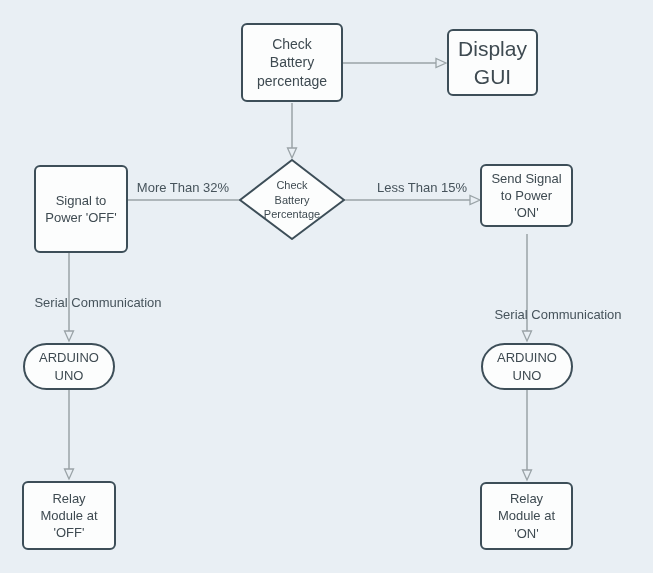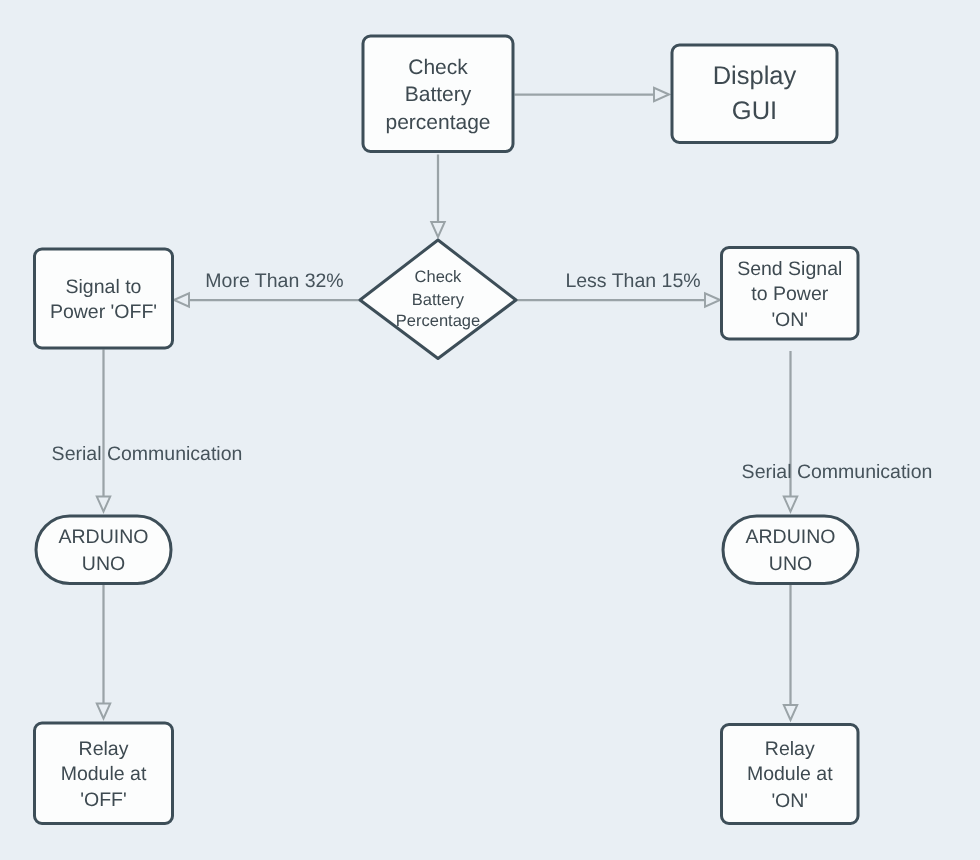--- a/index.html
+++ b/index.html
@@ -30,22 +30,22 @@
     display: flex;
     align-items: center;
     justify-content: center;
     text-align: center;
     color: #3e4a51;
     font-size: 13px;
     line-height: 1.32;
     white-space: pre-line;
   }
   .n-check-battery { left: 241px; top: 23px;  width: 102px; height: 79px; font-size: 14px; }
-  .n-display-gui   { left: 447px; top: 29px;  width: 112px;  height: 67px; font-size: 17px; }
-  .n-signal-off    { left: 22px;  top: 165px; width: 94px;  height: 68px; }
+  .n-display-gui   { left: 447px; top: 29px;  width: 91px;  height: 67px; font-size: 21px; }
+  .n-signal-off    { left: 34px;  top: 165px; width: 94px;  height: 88px; }
   .n-send-on       { left: 480px; top: 164px; width: 93px;  height: 63px; }
   .n-arduino-left  { left: 23px;  top: 343px; width: 92px;  height: 47px; border-radius: 24px; }
   .n-arduino-right { left: 481px; top: 343px; width: 92px;  height: 47px; border-radius: 24px; }
   .n-relay-off     { left: 22px;  top: 481px; width: 94px;  height: 69px; }
   .n-relay-on      { left: 480px; top: 482px; width: 93px;  height: 68px; }
   .decision-label {
     position: absolute;
     left: 240px; top: 168px;
     width: 104px; height: 64px;
     display: flex; align-items: center; justify-content: center;

